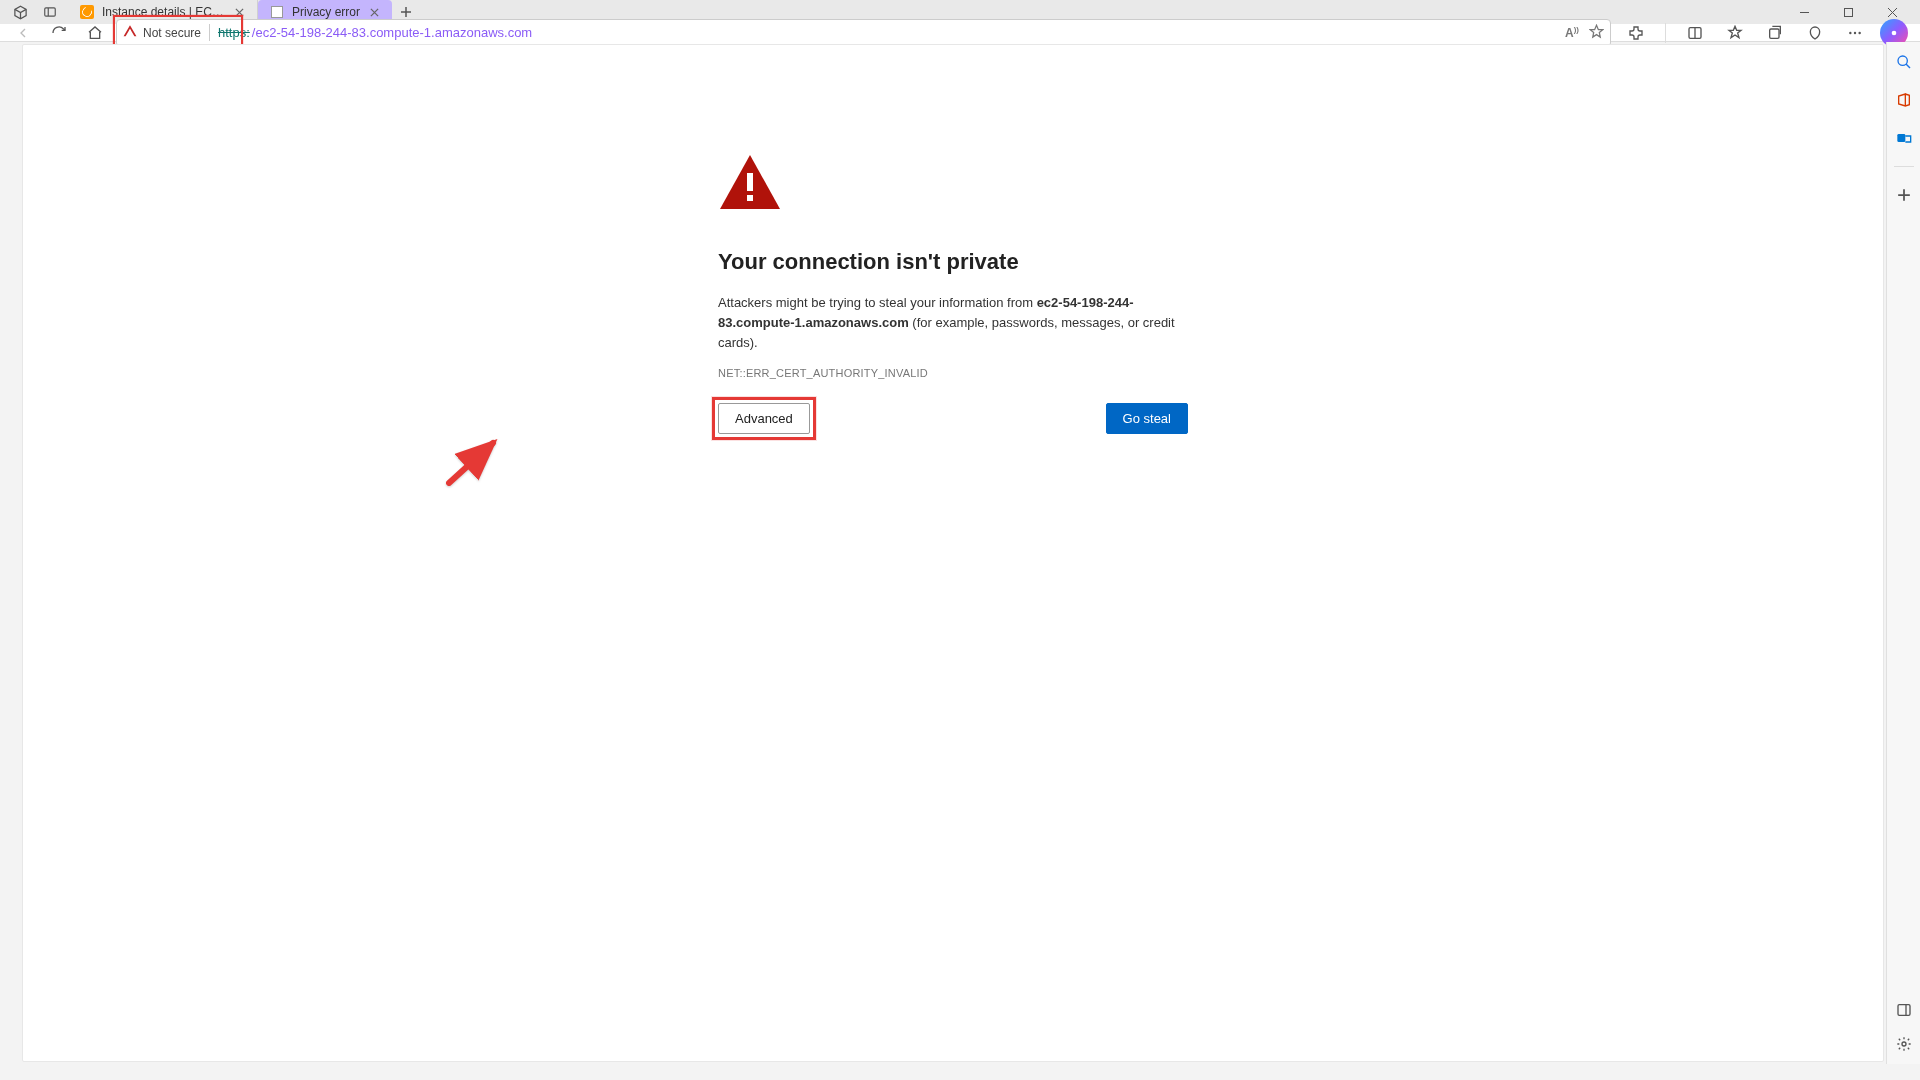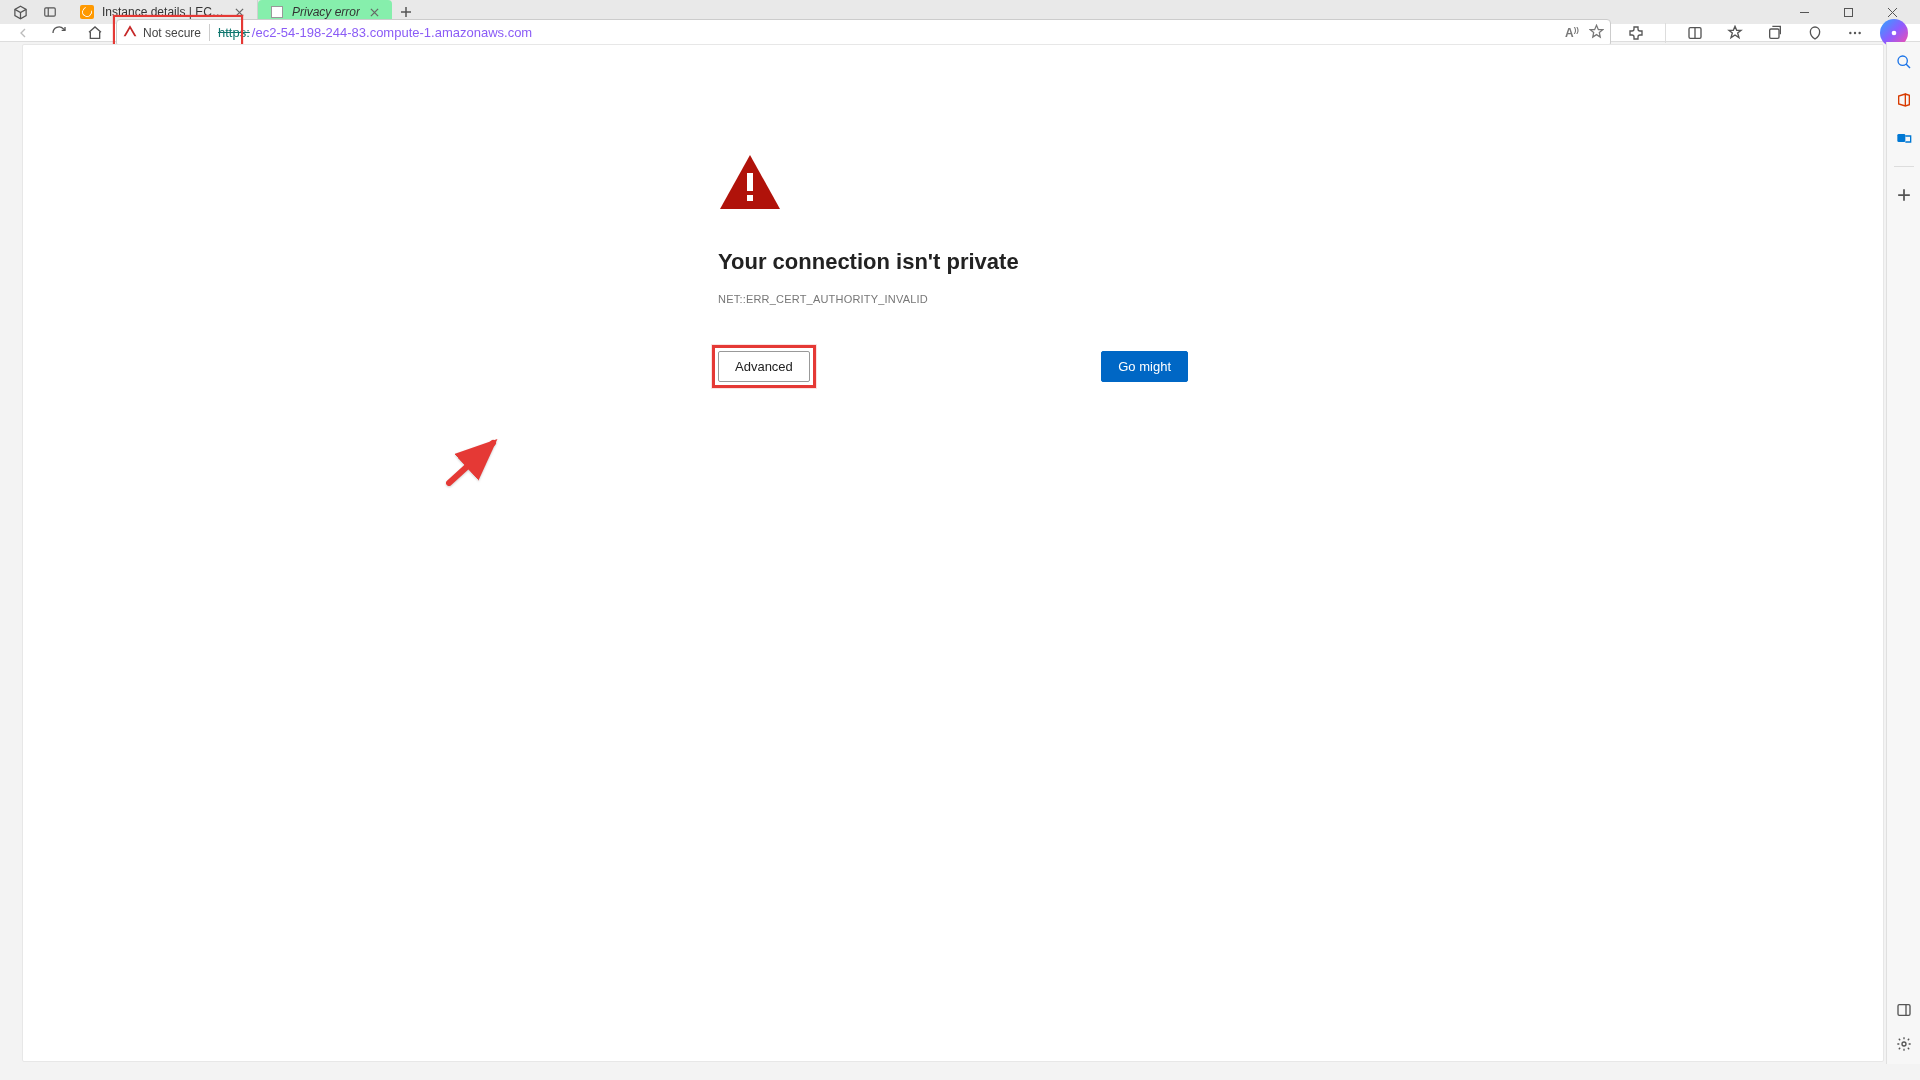--- a/index.html
+++ b/index.html
@@ -4,21 +4,21 @@
 <style>
 * { margin: 0; padding: 0; box-sizing: border-box; font-family: "Segoe UI", Tahoma, sans-serif; }
 body { width: 1920px; height: 1080px; background: #f3f3f3; overflow: hidden; position: relative; }
 
 
 .titlebar { height: 24px; background: #e9e9e9; display: flex; align-items: center; padding: 0 6px; }
 .titlebar-left { display: flex; align-items: center; gap: 14px; padding-left: 6px; }
 .titlebar-icon { width: 16px; height: 16px; display:flex; align-items:center; justify-content:center; color:#555; }
 .tabs { display: flex; align-items: flex-end; height: 24px; margin-left: 10px; }
 .tab { display: flex; align-items: center; gap: 8px; padding: 0 12px; height: 24px; font-size: 12px; color: #333; max-width: 190px; border-right: 1px solid #d0d0d0; cursor: pointer; }
-.tab.active { background: #86efac; border-top-left-radius: 4px; border-top-right-radius: 4px; border-right: none; font-style: italic; }
+.tab.active { background: #c4b5fd; border-top-left-radius: 4px; border-top-right-radius: 4px; border-right: none; }
 .tab .favicon { width: 14px; height: 14px; display:flex; align-items:center; justify-content:center; }
 .tab .label { white-space: nowrap; overflow: hidden; text-overflow: ellipsis; flex: 1; }
 .tab .close { width: 12px; height: 12px; color:#666; display:flex; align-items:center; justify-content:center;}
 .newtab { width: 28px; height: 24px; display:flex; align-items:center; justify-content:center; color:#555; cursor:pointer;}
 .window-controls { margin-left: auto; display: flex; }
 .window-controls div { width: 44px; height: 24px; display:flex; align-items:center; justify-content:center; color:#555; cursor:pointer;}
 
 
 .toolbar { height: 18px; background: #ffffff; display: flex; align-items: center; padding: 0 8px; gap: 6px; border-bottom: 1px solid #ddd; }
 .tool-btn { width: 30px; height: 30px; display:flex; align-items:center; justify-content:center; color:#555; border-radius:4px; cursor:pointer;}
@@ -40,21 +40,21 @@
 .sidebar .sb-icon { width:20px; height:20px; display:flex; align-items:center; justify-content:center; color:#555; cursor:pointer;}
 .sidebar .sb-bottom { margin-top:auto; margin-bottom:10px; display:flex; flex-direction:column; gap:14px; align-items:center;}
 .sidebar svg { display:block; }
 
 
 .interstitial { width: 470px; margin: 108px auto 0; color:#333; }
 .bigwarn { margin-bottom: 34px; }
 h1 { font-size: 22px; font-weight:600; margin-bottom: 18px; color:#222;}
 .desc { font-size: 13px; line-height: 1.55; margin-bottom: 14px; }
 .desc b { font-weight:600; }
-.errcode { font-size: 11px; color:#777; letter-spacing:.2px; margin-bottom: 46px;}
+.errcode { font-size: 11px; color:#777; letter-spacing:.2px; margin-bottom: 24px;}
 .btn-row { display:flex; justify-content:space-between; align-items:center; width: 470px; margin: 0 auto; gap: 12px; }
 .btn { padding: 7px 16px; font-size: 13px; border-radius:2px; cursor:pointer; }
 .btn.secondary { background:#fff; border:1px solid #999; color:#222; }
 .btn.primary { background:#0067c5; border:1px solid #0067c5; color:#fff; font-weight:500;}
 
 
 .annotation-box { position:absolute; border:2px solid #e53935; box-shadow: 0 0 0 1px rgba(229,57,53,0.15); pointer-events:none; }
 .anno-addr { top:-5px; left:-4px; width:130px; height:36px; }
 
 .anno-adv { border:3px solid #e53935; }
@@ -225,29 +225,32 @@
 
     <div class="interstitial">
       <div class="bigwarn">
         <svg width="64" height="58" viewBox="0 0 64 58">
             <path d="M32 2 L62 56 H2 Z" fill="#b0120a"></path>
             <rect x="29" y="20" width="6" height="18" fill="#fff"></rect>
             <rect x="29" y="42" width="6" height="6" fill="#fff"></rect>
           </svg>
       </div>
       <h1>Your connection isn't private</h1>
+      <p class="desc">
+        <span>Attackers might be trying to steal your information from </span><b>ec2-54-198-244-83.compute-1.amazonaws.com</b><span> (for example, passwords, messages, or credit cards).</span>
+      </p>
       <div class="errcode">NET::ERR_CERT_AUTHORITY_INVALID</div>
     </div>
 
     <div class="btn-row" style="position:relative;">
       <div style="position:relative; display:inline-block;">
         <button class="btn secondary">Advanced</button>
         <div class="annotation-box anno-adv" style="top:-6px; left:-6px; right:-6px; bottom:-6px;"></div>
       </div>
-      <button class="btn primary">Go might</button>
+      <button class="btn primary">Go steal</button>
     </div>
 
     <div class="arrow" style="left:418px; top:380px;">
       <svg width="70" height="70" viewBox="0 0 70 70">
         <defs>
             <marker id="ah" markerWidth="8" markerHeight="8" refX="6" refY="3" orient="auto">
               <path d="M0 0 L7 3 L0 6 Z" fill="#e53935"></path>
             </marker>
           </defs>
         <path d="M8 58 L52 18" stroke="#e53935" stroke-width="6" stroke-linecap="round" marker-end="url(#ah)"></path>

